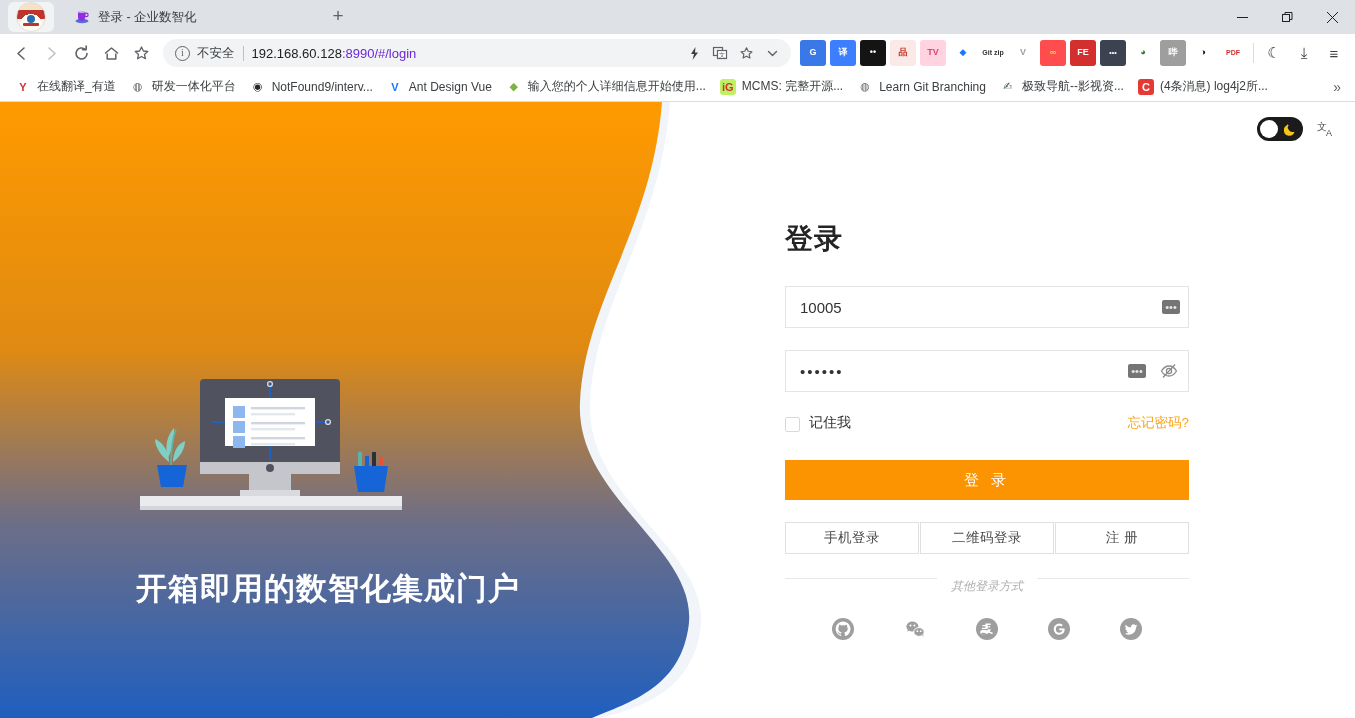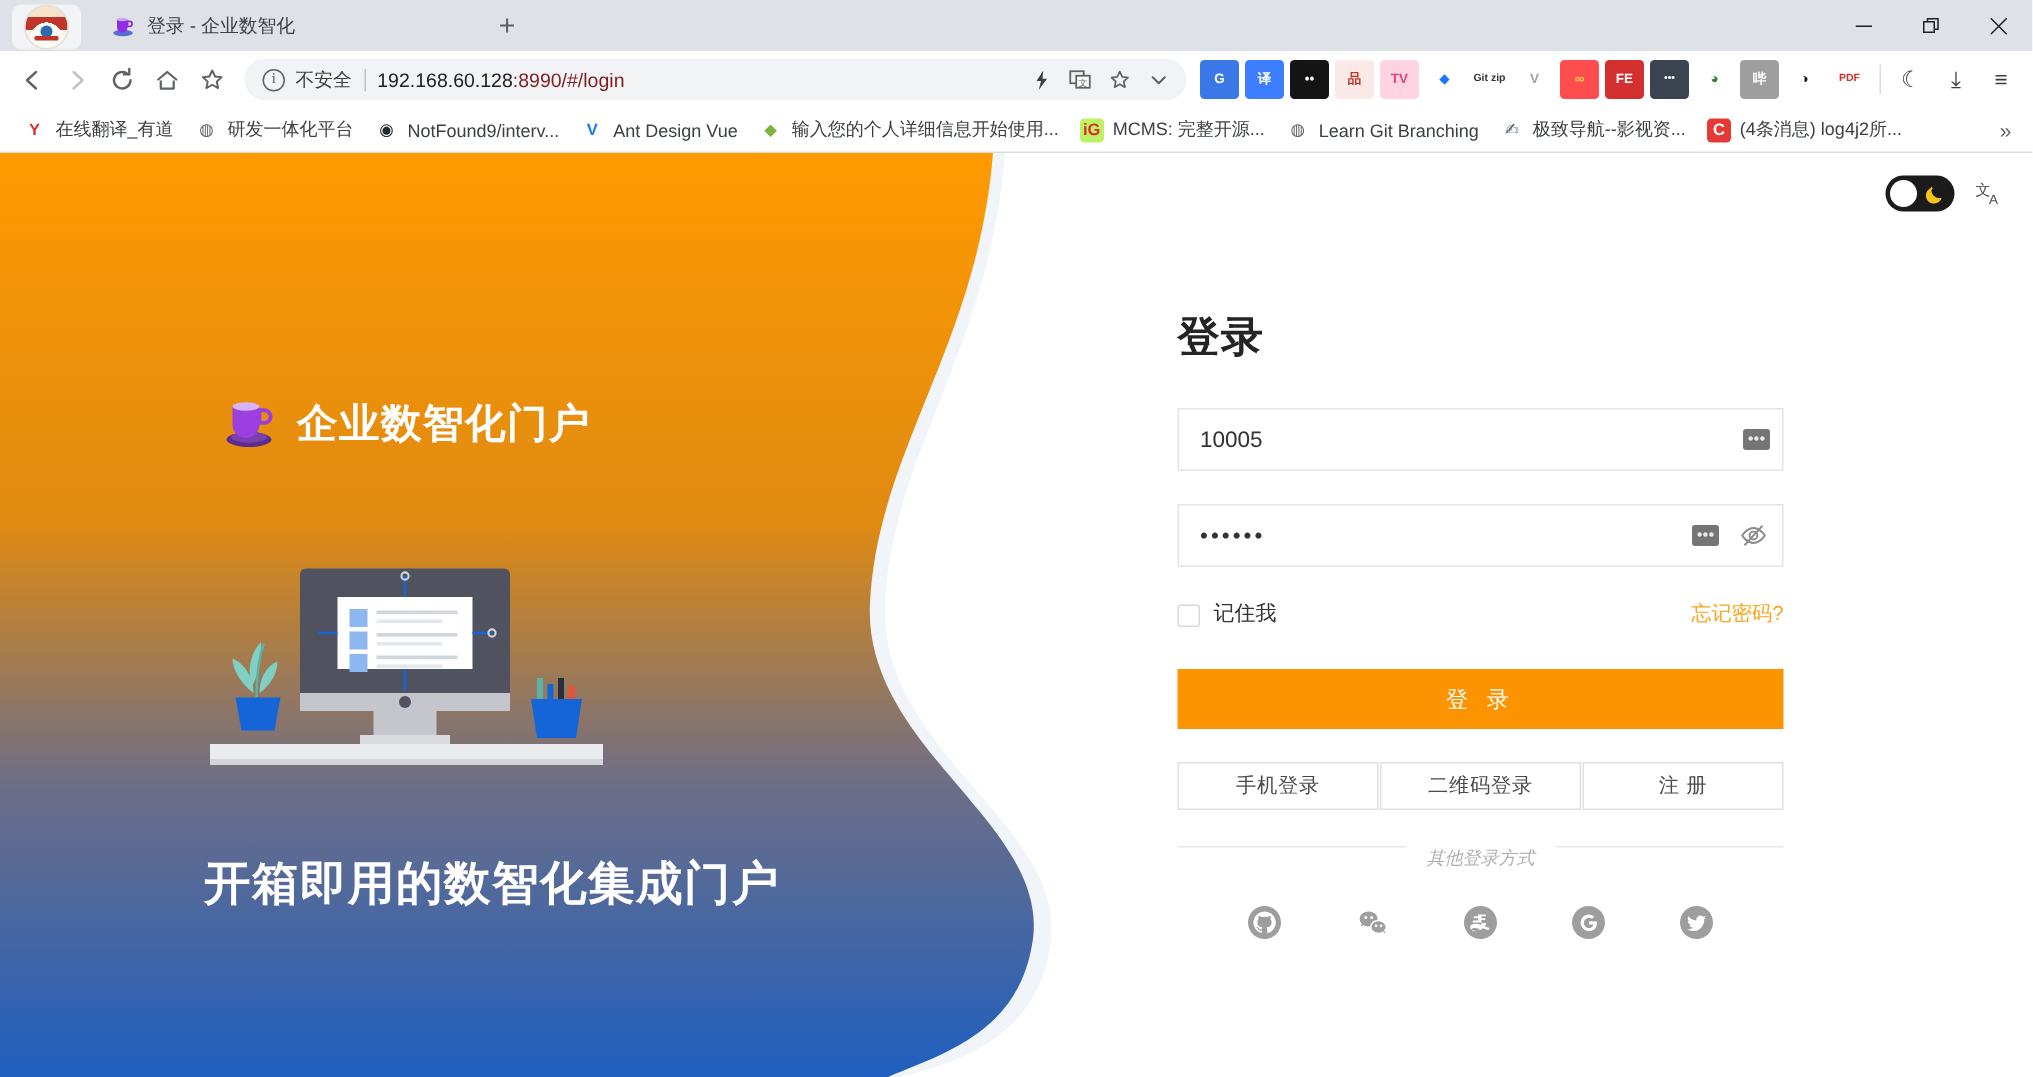--- a/index.html
+++ b/index.html
@@ -8,21 +8,21 @@
     overflow: hidden;
     font-family: "Liberation Sans", "DejaVu Sans", sans-serif;
     background: #fff;
   }
 
   
   .browser { width: 1355px; height: 718px; position: relative; }
 
   .tabstrip {
     height: 34px; background: #dee1e6;
-    display: flex; align-items: flex-end; position: relative;
+    display: flex; align-items: center; position: relative;
   }
   .profile-pill {
     width: 46px; height: 30px; margin: 0 6px 1px 8px;
     border-radius: 6px; background: #f1f3f4;
     display: flex; align-items: center; justify-content: center;
     flex: none;
   }
   .profile-avatar {
     width: 30px; height: 30px; border-radius: 50%;
     background:
@@ -99,21 +99,21 @@
     width: 15px; height: 15px; border: 1.4px solid #5f6368;
     border-radius: 50%; flex: none; margin-right: 7px;
     font-size: 10px; line-height: 12px; text-align: center;
     color: #5f6368; font-family: "Liberation Serif", serif;
   }
   .notsecure { font-size: 12.5px; color: #3c4043; flex: none; }
   .omni-sep {
     width: 1px; height: 15px; background: #bdc1c6; margin: 0 8px; flex: none;
   }
   .url { font-size: 13px; color: #202124; white-space: nowrap; }
-  .url .muted { color: #7f1d1d; }
+  .url .muted { color: #6d28d9; }
   .omni-icons { margin-left: auto; display: flex; align-items: center; flex: none; }
   .omni-ic {
     width: 26px; height: 26px; display: flex; align-items: center;
     justify-content: center; color: #5f6368;
   }
   .ext-strip { display: flex; align-items: center; flex: none; }
   .ext {
     width: 26px; height: 26px; margin: 0 2px; flex: none;
     display: flex; align-items: center; justify-content: center;
     font-size: 9px; font-weight: bold; border-radius: 3px;
@@ -181,21 +181,21 @@
     width: 18px; height: 18px; border-radius: 50%; background: #fff;
   }
   .dark-toggle .moon {
     position: absolute; right: 4px; top: 3px;
     width: 18px; height: 18px;
   }
   .lang-icon { width: 20px; height: 20px; color: #4a4a4a; }
 
   
   .form {
-    position: absolute; left: 785px; top: 104px;
+    position: absolute; left: 785px; top: 118px;
     width: 404px; z-index: 4;
   }
   .form-title {
     font-size: 28px; font-weight: bold; color: #242424;
     letter-spacing: 1px; margin-bottom: 28px;
   }
   .field {
     height: 42px; border: 1px solid #e4e4e4; background: #fff;
     display: flex; align-items: center; padding: 0 8px 0 14px;
     margin-bottom: 22px; position: relative;
@@ -454,30 +454,20 @@
           <path d="M13.5 11.8A5.2 5.2 0 0 1 7 5.1a5.4 5.4 0 1 0 6.5 6.7z" fill="#f5c518"></path>
           <path d="M6.6 4.1l.4 1 1 .4-1 .4-.4 1-.4-1-1-.4 1-.4z" fill="#f5c518"></path>
         </svg>
       </div>
       <svg class="lang-icon" viewBox="0 0 20 20">
         <text x="0" y="11" font-size="10" fill="#4a4a4a" font-family="sans-serif">文</text>
         <text x="9" y="17" font-size="9" fill="#4a4a4a" font-family="sans-serif">A</text>
       </svg>
     </div>
 
-    <div class="brand">
-      <svg width="40" height="40" viewBox="0 0 40 40">
-        <ellipse cx="20" cy="31" rx="15" ry="5" fill="#5e2b8e"></ellipse>
-        <ellipse cx="20" cy="29.5" rx="12" ry="3.6" fill="#7b3fb0"></ellipse>
-        <path d="M9 9h18v12a9 9 0 0 1-18 0z" fill="#9b3fe0"></path>
-        <path d="M27 11.5h3.2a4.2 4.2 0 0 1 0 8.4H27z" fill="none" stroke="#9b3fe0" stroke-width="2.6"></path>
-        <ellipse cx="18" cy="9" rx="9" ry="2.8" fill="#d7b3f5"></ellipse>
-      </svg>
-      <span class="brand-title">企业数智化门户</span>
-    </div>
 
     <svg class="illus" width="280" height="150" viewBox="0 0 280 150">
 
       <g>
         <path d="M36 88c-4-12 0-24 6-30 1 10-2 22-6 30z" fill="#7fcfc4"></path>
         <path d="M37 92c-8-6-14-15-14-23 8 3 14 13 14 23z" fill="#7fcfc4"></path>
         <path d="M41 92c7-5 12-13 12-21-8 3-12 12-12 21z" fill="#7fcfc4"></path>
         <path d="M39 95c0-16 2-28 5-36" stroke="#5bb3a8" stroke-width="1.6" fill="none"></path>
         <path d="M25 95h30l-4 22H29z" fill="#1565d8"></path>
       </g>

